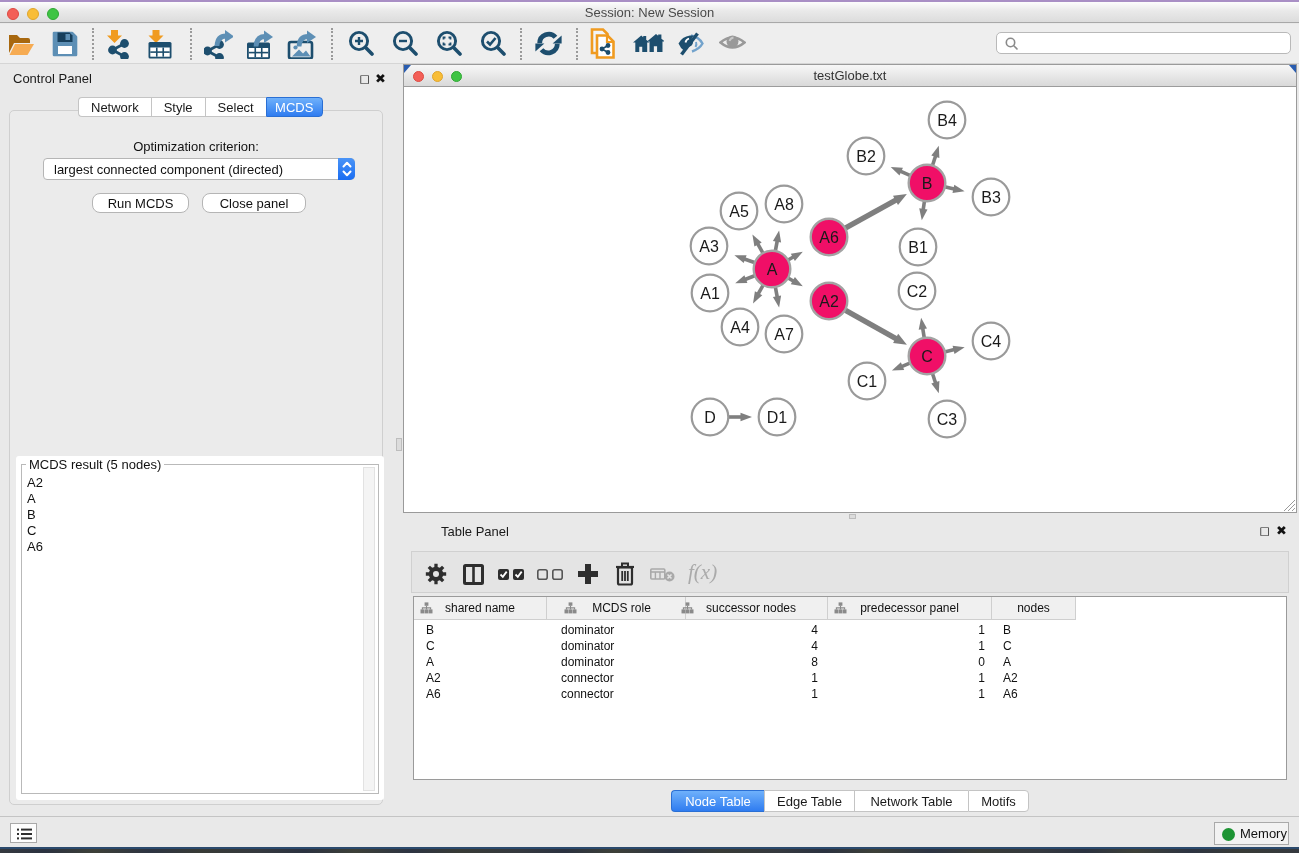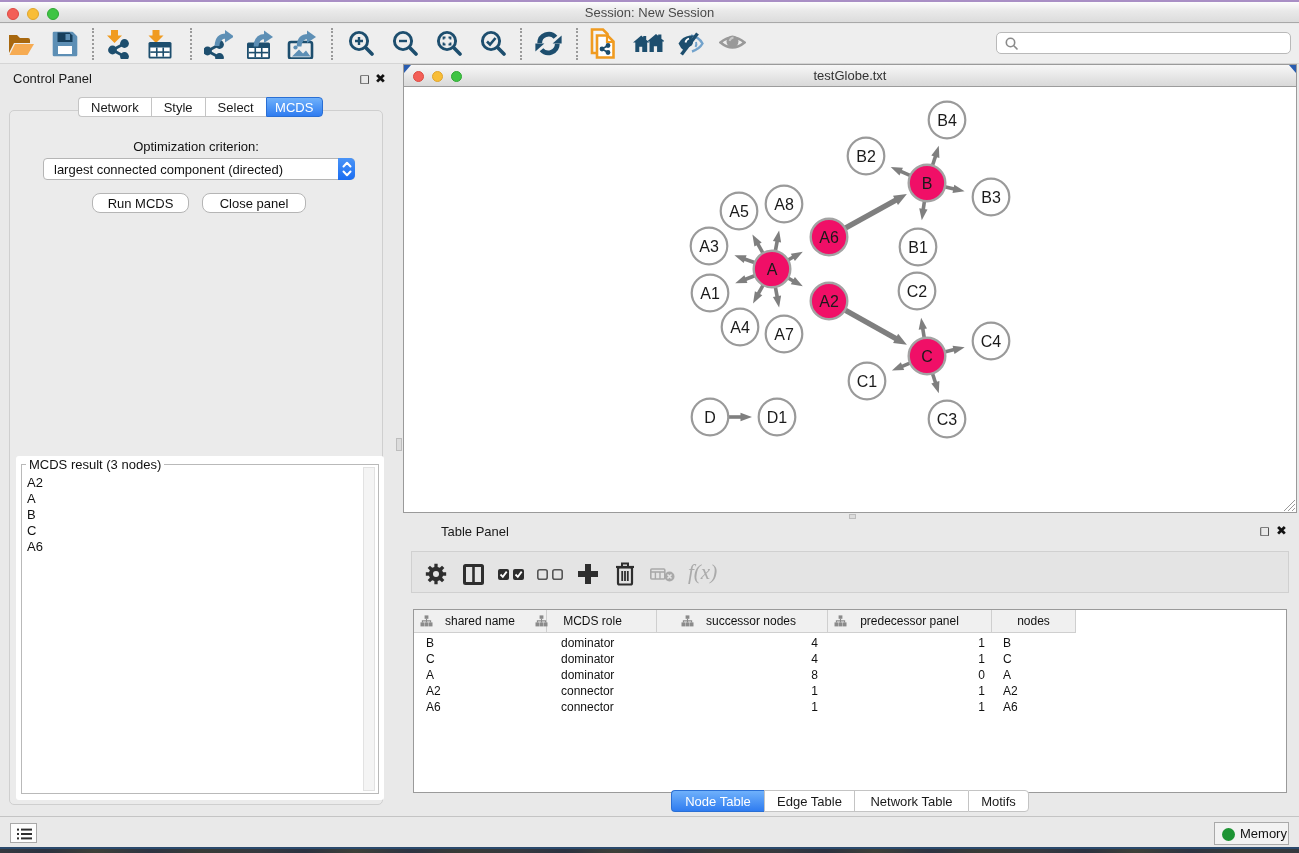--- a/index.html
+++ b/index.html
@@ -48,21 +48,21 @@
   background:linear-gradient(#f7f7f7,#d9d9d9); border-bottom:1px solid #9c9c9c;
   text-align:center; font-size:13px; color:#333; line-height:22px; }
 #netwin .tl { top:6px; width:11px; height:11px; }
 #netwin .r { left:9px; background:#f35f57; border:1px solid #dd4a42; }
 #netwin .y { left:28px; background:#f8bd37; border:1px solid #e0a52c; }
 #netwin .g { left:47px; background:#3fc444; border:1px solid #2fa834; }
 #tpanel { left:397px; top:516px; width:902px; height:300px; background:#e9e9e9; }
 #tpanel .hdr { position:absolute; left:20px; top:8px; font-size:13px; color:#1a1a1a;margin-left:24px; }
 #ttoolbar { position:absolute; left:14px; top:35px; width:878px; height:42px; background:#e4e4e4;
   border:1px solid #d0d0d0; }
-#ttable { position:absolute; left:16px; top:80px; width:874px; height:184px; background:#fff; border:1px solid #9a9a9a;margin-top:13px; }
+#ttable { position:absolute; left:16px; top:80px; width:874px; height:184px; background:#fff; border:1px solid #9a9a9a; }
 #thead { position:absolute; left:0; top:0; width:662px; height:23px; background:#f0f0f0; border-bottom:1px solid #cfcfcf; }
 .thcell { position:absolute; top:0; height:23px; border-right:1px solid #cfcfcf; font-size:12px;
   text-align:center; line-height:23px; color:#111; }
 .trow { position:absolute; left:0; width:100%; height:16px; font-size:12px; color:#111; line-height:16px; }
 .trow span { position:absolute; }
 #btabs { position:absolute; left:274px; top:274px; height:22px; font-size:13px; }
 #btabs .tab { height:22px; line-height:21px; }
 #statusbar { left:0; top:816px; width:1299px; height:18px; background:#e9e9e9; border-top:1px solid #c4c4c4;padding-left:8px; }
 #listbtn { position:absolute; left:10px; top:6px; width:27px; height:20px; background:#fdfdfd;
   border:1px solid #a9a9a9; }
@@ -206,21 +206,21 @@
           <svg style="position:absolute;left:3px;top:3px;" width="12" height="16" viewBox="0 0 12 16">
             <path d="M2.5 5.5 L6 1.8 L9.5 5.5" stroke="#fff" stroke-width="2" fill="none" stroke-linecap="round" stroke-linejoin="round"></path>
             <path d="M2.5 10.5 L6 14.2 L9.5 10.5" stroke="#fff" stroke-width="2" fill="none" stroke-linecap="round" stroke-linejoin="round"></path>
           </svg>
         </span></div>
     <div id="optlabel">Optimization criterion:</div>
     <div class="pbtn" style="left:82px; top:82px; width:97px;">Run MCDS</div>
     <div class="pbtn" style="left:192px; top:82px; width:104px;">Close panel</div>
     <div id="mcdsbox">
       <div id="fieldset">
-        <div id="legend">MCDS result (3 nodes)</div>
+        <div id="legend">MCDS result (5 nodes)</div>
         <div id="mlist">A2<br>A<br>B<br>C<br>A6</div>
         <div id="mscroll"></div>
       </div>
     </div>
   </div>
 </div>
 <div id="netwin" class="abs">
   <svg style="position:absolute; left:0; top:0; z-index:5;" width="8" height="8" viewBox="0 0 8 8">
       <path d="M0 0 L7 0 L0 8 Z" fill="#2a5db0"></path>
     </svg>
@@ -367,21 +367,21 @@
     <div id="thead">
 <div class="thcell" style="left:0px; width:133px;"><svg style="position:absolute; left:6px; top:5px;" width="13" height="12" viewBox="0 0 13 12">
             <g fill="#8a8a8a">
               <rect x="4.6" y="0.4" width="3.8" height="3.4"></rect>
               <rect x="0.5" y="7.4" width="3.8" height="4"></rect>
               <rect x="4.6" y="7.4" width="3.8" height="4"></rect>
               <rect x="8.7" y="7.4" width="3.8" height="4"></rect>
             </g>
             <path d="M6.5 3.8 L6.5 7.4 M2.4 7.4 L2.4 5.9 L10.6 5.9 L10.6 7.4" stroke="#8a8a8a" stroke-width="1.1" fill="none"></path>
           </svg><span>shared name</span></div>
-<div class="thcell" style="left:115px; width:128px;"><svg style="position:absolute; left:6px; top:5px;" width="13" height="12" viewBox="0 0 13 12">
+<div class="thcell" style="left:144px; width:128px;"><svg style="position:absolute; left:6px; top:5px;" width="13" height="12" viewBox="0 0 13 12">
             <g fill="#8a8a8a">
               <rect x="4.6" y="0.4" width="3.8" height="3.4"></rect>
               <rect x="0.5" y="7.4" width="3.8" height="4"></rect>
               <rect x="4.6" y="7.4" width="3.8" height="4"></rect>
               <rect x="8.7" y="7.4" width="3.8" height="4"></rect>
             </g>
             <path d="M6.5 3.8 L6.5 7.4 M2.4 7.4 L2.4 5.9 L10.6 5.9 L10.6 7.4" stroke="#8a8a8a" stroke-width="1.1" fill="none"></path>
           </svg><span>MCDS role</span></div>
 <div class="thcell" style="left:261px; width:153px;"><svg style="position:absolute; left:6px; top:5px;" width="13" height="12" viewBox="0 0 13 12">
             <g fill="#8a8a8a">

